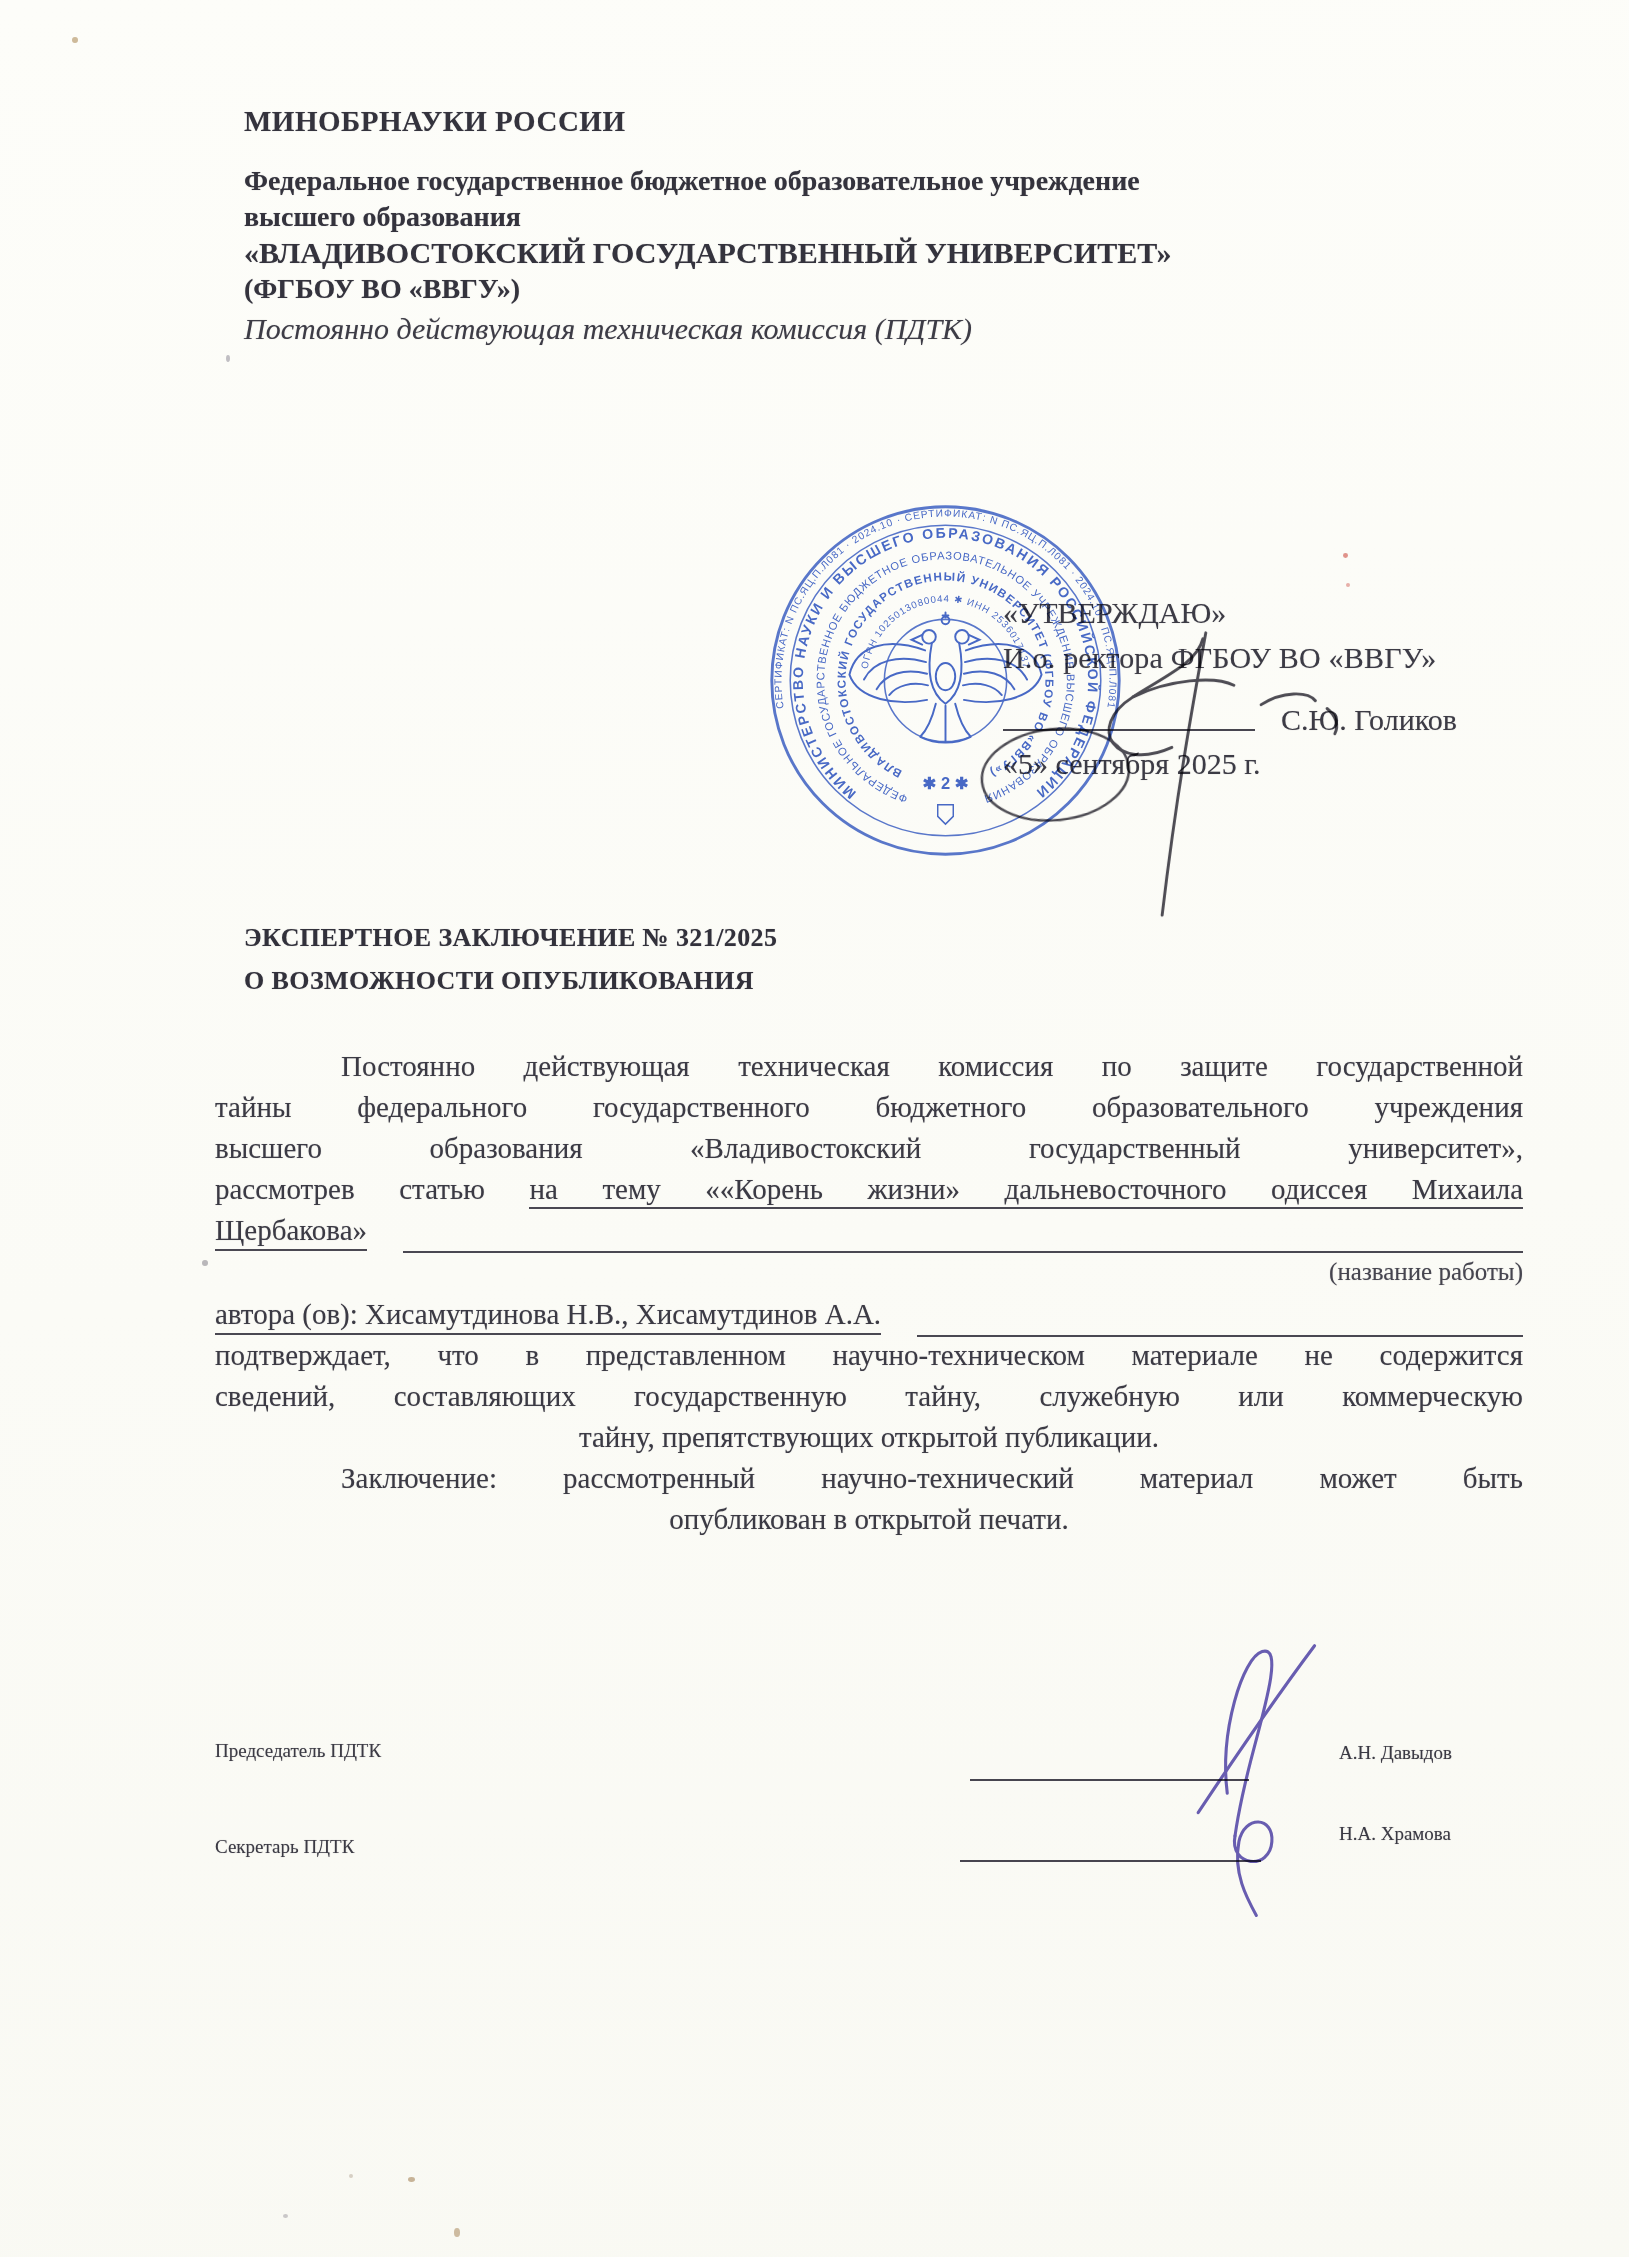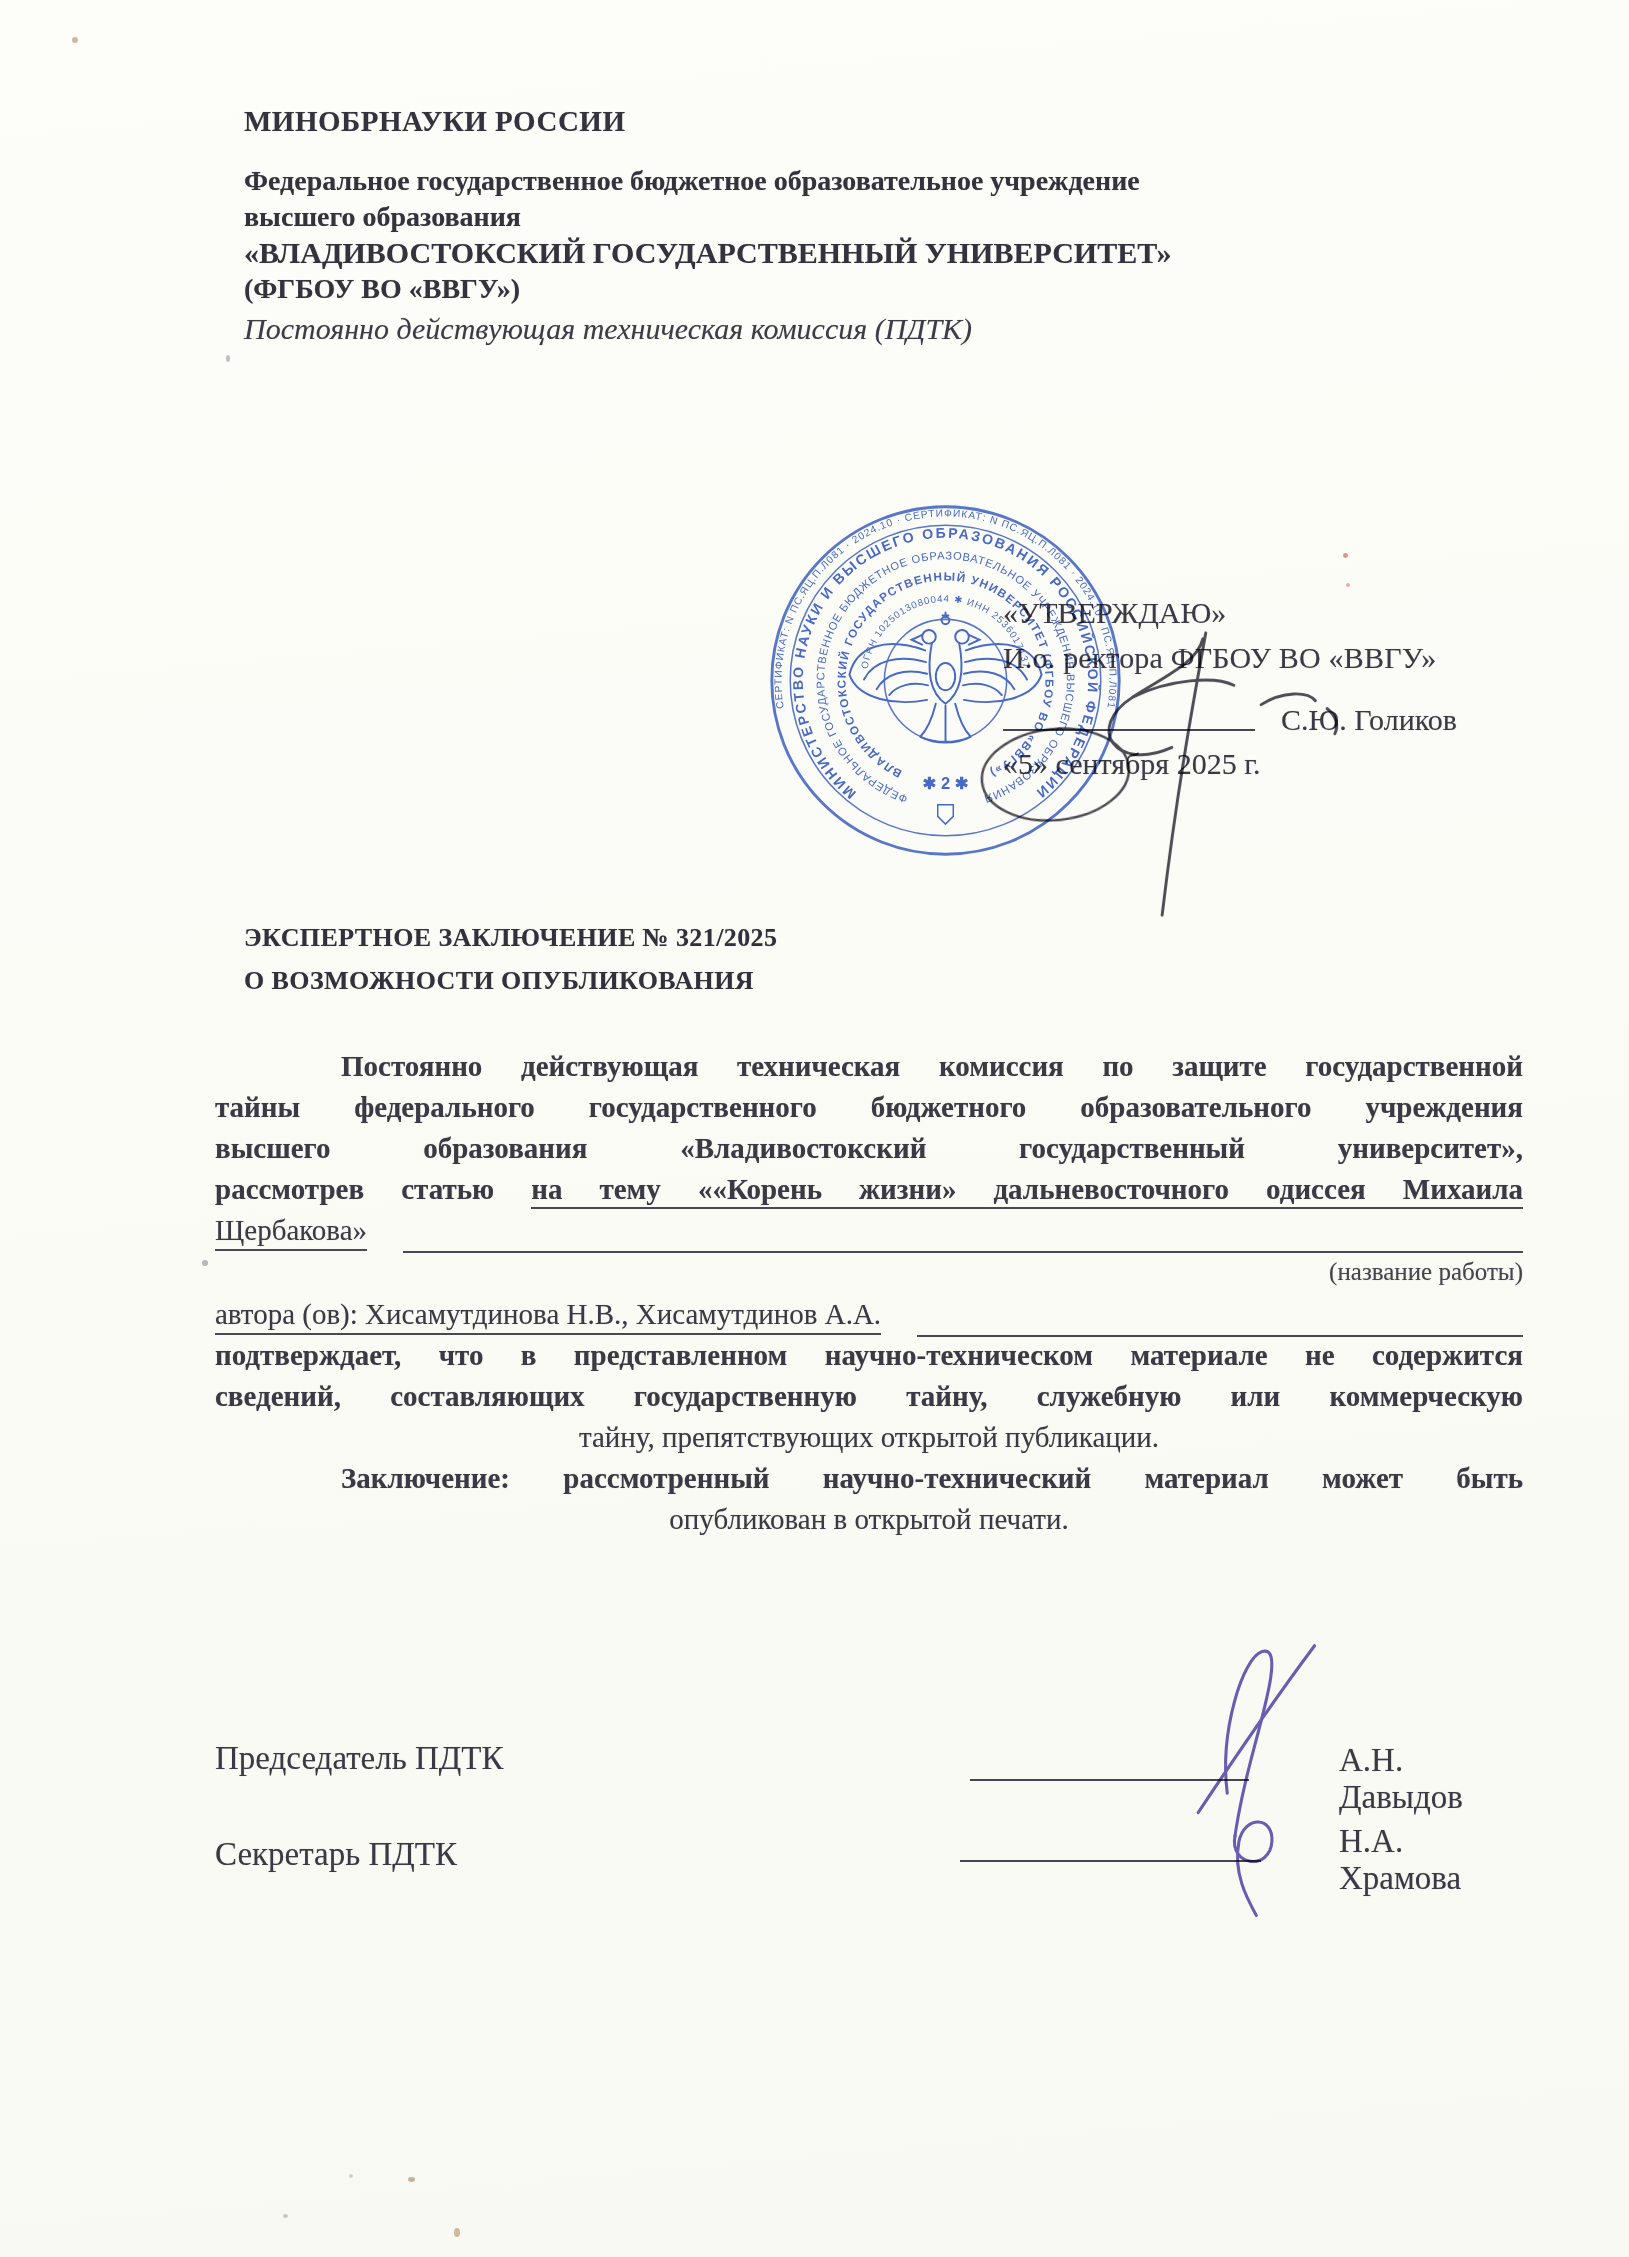--- a/index.html
+++ b/index.html
@@ -24,30 +24,30 @@
   .approval .ad{position:absolute;left:0;top:151px;}
   
   .stamp{position:absolute;left:765px;top:500px;mix-blend-mode:multiply;opacity:.88;}
   .stamp text{font-family:"Liberation Sans",sans-serif;fill:#2f55c5;}
   .inksig{position:absolute;left:970px;top:619px;mix-blend-mode:multiply;}
   .pensig{position:absolute;left:1169px;top:1638px;mix-blend-mode:multiply;}
   
   .doctitle{top:916px;font-size:26px;font-weight:bold;line-height:43px;letter-spacing:0.4px;color:#32313b;}
   
   .bodytext{position:absolute;left:215px;top:1046px;width:1308px;font-size:29px;line-height:41px;color:#3b3a44;}
-  .jline{text-align:justify;text-align-last:justify;height:41px;overflow:hidden;font-weight:bold;}
+  .jline{text-align:justify;text-align-last:justify;height:41px;overflow:hidden;}
   .lline{text-align:center;height:41px;}
   .indent{text-indent:126px;}
   .u{border-bottom:2.4px solid #4a4852;padding-bottom:1.9px;}
   .fillline{display:flex;height:41px;gap:36px;}
   .fillline .txt{border-bottom:2.4px solid #4a4852;padding-bottom:1.9px;white-space:nowrap;}
   .fillline .fill{flex:1;border-bottom:2.4px solid #4a4852;margin-bottom:-1.9px;}
   .caption{height:43px;font-size:25px;text-align:right;padding-left:175px;color:#46454f;}
   
-  .sigblock{position:absolute;left:215px;top:1740px;width:1308px;height:223px;font-size:33px;color:#3b3a44;}
+  .sigblock{position:absolute;left:215px;top:1740px;width:1308px;height:223px;font-size:19px;color:#3b3a44;}
   .sigblock .lb1{position:absolute;left:0;top:0;}
   .sigblock .ln1{position:absolute;left:755px;top:39px;width:279px;border-bottom:2.4px solid #47454f;}
   .sigblock .nm1{position:absolute;left:1124px;top:1.9px;}
   .sigblock .lb2{position:absolute;left:0;top:96px;}
   .sigblock .ln2{position:absolute;left:745px;top:120px;width:301px;border-bottom:2.4px solid #47454f;}
   .sigblock .nm2{position:absolute;left:1124px;top:83px;}
   
   .speck{position:absolute;border-radius:50%;}
 </style>
 </head>

